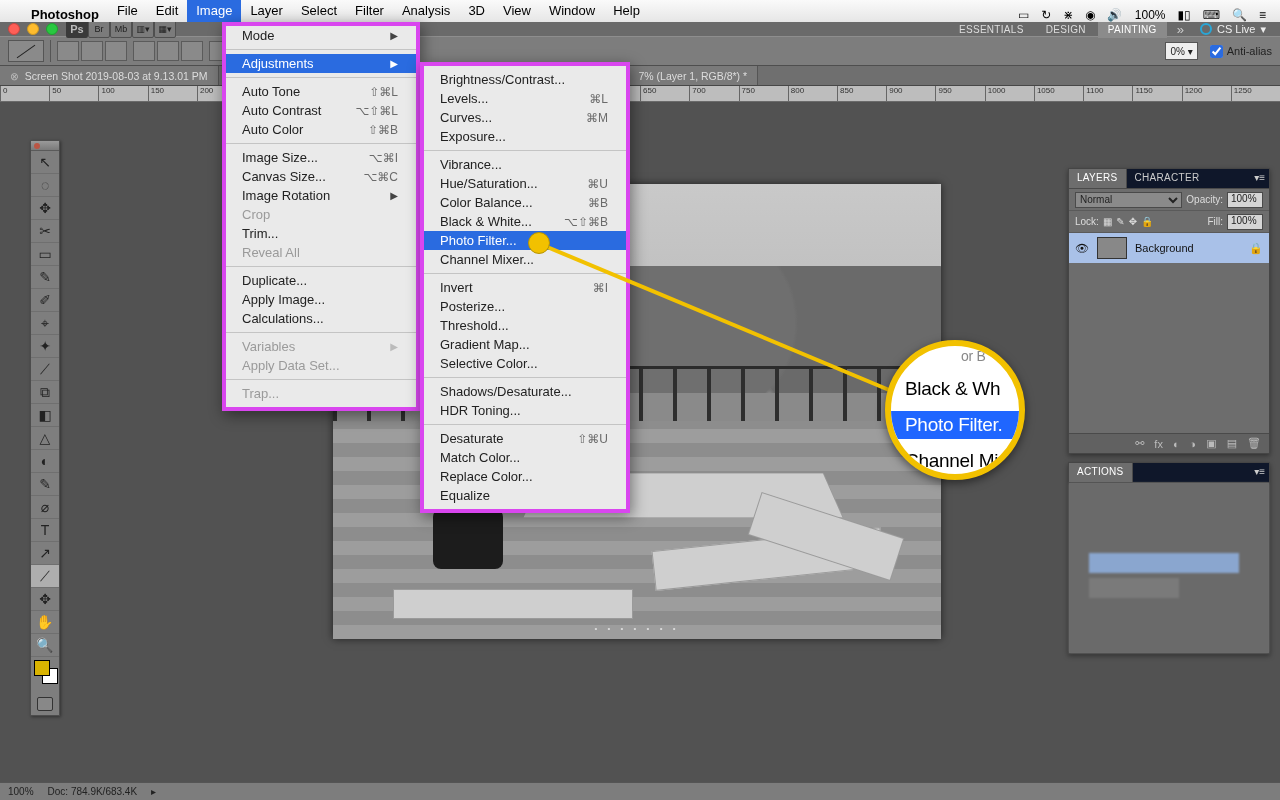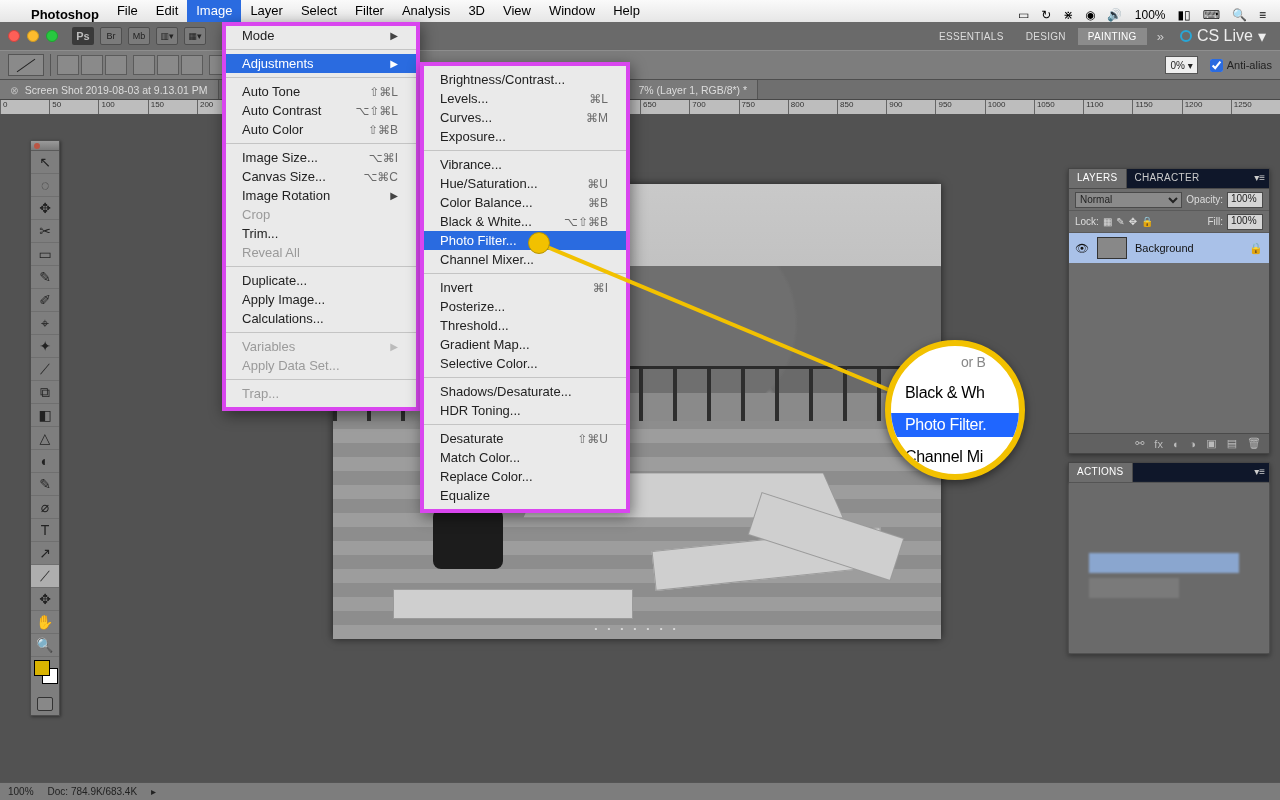--- a/index.html
+++ b/index.html
@@ -8,33 +8,33 @@
 
 .mac-menubar { height: 22px; background: linear-gradient(#fafafa,#e6e6e6); display: flex; align-items: flex-end; font-size: 13px; color: #000; position: relative; z-index: 100; }
 .mac-menubar .apple { padding: 0 12px 0 10px; font-size: 14px; }
 .mac-menubar .app-name { font-weight: 700; padding: 0 9px; }
 .mac-menubar .mitem { padding: 0 9px; height: 22px; line-height: 22px; }
 .mac-menubar .mitem.hl { background: #2a6be0; color: #fff; }
 .mac-status { margin-left: auto; display: flex; align-items: center; gap: 12px; padding-right: 14px; font-size: 12px; }
 .mac-status span { display: inline-flex; align-items: center; }
 
 
-.app-chrome { height: 28px; background: #6a6a6a; display: flex; align-items: center; padding: 0 8px; gap: 6px; }
+.app-chrome { height: 14px; background: #6a6a6a; display: flex; align-items: center; padding: 0 8px; }
 .traffic { display: flex; gap: 7px; margin-right: 8px; }
 .traffic div { width: 12px; height: 12px; border-radius: 50%; }
 .tl-red { background: #ff5f57; border: 1px solid #d04440; }
 .tl-yel { background: #febc2e; border: 1px solid #cf9a21; }
 .tl-grn { background: #28c840; border: 1px solid #1da52f; }
 .ps-logo { width: 22px; height: 18px; background: #3a3a3a; color: #bcbcbc; font-weight: 700; font-size: 11px; display: flex; align-items: center; justify-content: center; border-radius: 2px; }
 .chrome-btn { width: 22px; height: 18px; background: #7b7b7b; border: 1px solid #4f4f4f; color: #222; font-size: 9px; display: flex; align-items: center; justify-content: center; border-radius: 2px; }
 .workspace-tabs { margin-left: auto; display: flex; align-items: center; gap: 2px; }
 .ws-tab { font-size: 10px; color: #ddd; padding: 3px 10px; letter-spacing: .3px; }
 .ws-tab.active { background: #8b8b8b; border-radius: 0; color: #fff; }
 .ws-expand { color: #ccc; padding: 0 8px; font-size: 13px; }
-.cs-live { display: flex; align-items: center; gap: 5px; color: #eee; font-size: 16px; padding: 0 6px; }
+.cs-live { display: flex; align-items: center; gap: 5px; color: #eee; font-size: 11px; padding: 0 6px; }
 .cs-dot { width: 12px; height: 12px; border: 2px solid #29a6d6; border-radius: 50%; }
 
 
 .options-bar { height: 30px; background: #7d7d7d; border-top: 1px solid #8e8e8e; border-bottom: 1px solid #4e4e4e; display: flex; align-items: center; padding: 0 8px; gap: 6px; font-size: 11px; color: #222; }
 .opt-swatch { width: 36px; height: 22px; background: #8a8a8a; border: 1px solid #555; display: flex; align-items: center; justify-content: center; }
 .opt-swatch .diag { width: 22px; height: 1px; background: #222; transform: rotate(-35deg); }
 .opt-iconset { display: flex; gap: 2px; }
 .opt-icon { width: 22px; height: 20px; background: #8a8a8a; border: 1px solid #5b5b5b; }
 .opt-field { height: 18px; background: #efefef; border: 1px solid #555; padding: 0 4px; display: flex; align-items: center; font-size: 10px; }
 .opt-check { display: flex; align-items: center; gap: 4px; margin-left: 6px; }
@@ -87,21 +87,21 @@
 .menu .arrow { font-size: 10px; color: #444; }
 .menu .row.hl .arrow { color: #fff; }
 
 .image-menu { left: 222px; top: 22px; width: 198px; padding-bottom: 4px; }
 .adj-menu { left: 420px; top: 62px; width: 210px; padding: 4px 0; }
 
 
 .callout-line { position: absolute; z-index: 250; pointer-events: none; }
 .callout-dot { position:absolute; width:22px; height:22px; border-radius:50%; background:#f2c100; border:1px solid #b89400; z-index:260; }
 .zoom-circle { position:absolute; width:140px; height:140px; border-radius:50%; background:#fff; border:6px solid #f2c100; box-shadow:0 3px 10px rgba(0,0,0,.5); overflow:hidden; z-index:260; display:flex; flex-direction:column; justify-content:center; }
-.zoom-circle div { font-family: "Helvetica Neue", Arial; font-size: 16px; padding: 3px 0 3px 14px; white-space:nowrap; letter-spacing:-.3px; }
+.zoom-circle div { font-family: "Helvetica Neue", Arial; font-size: 19px; padding: 3px 0 3px 14px; white-space:nowrap; letter-spacing:-.3px; }
 .zoom-circle .zhl { background:#1f66ff; color:#fff; }
 
 
 .right-panels { position:absolute; right:10px; top:54px; width:202px; }
 .panel { background:#6d6d6d; border:1px solid #454545; box-shadow:0 2px 5px rgba(0,0,0,.4); margin-bottom:8px; font-size:10px; color:#ddd; }
 .panel .tabbar { height:20px; background:#0f172a; display:flex; border-bottom:1px solid #4a4a4a; position:relative; }
 .panel .tab { padding:3px 8px; font-size:10px; color:#ccc; letter-spacing:.3px; }
 .panel .tab.active { background:#6d6d6d; color:#fff; border-right:1px solid #4a4a4a; }
 .panel .pmenu { position:absolute; right:4px; top:3px; color:#ccc; }
 .panel .ctlrow { height:22px; display:flex; align-items:center; padding:0 6px; gap:4px; border-bottom:1px solid #5a5a5a; }

